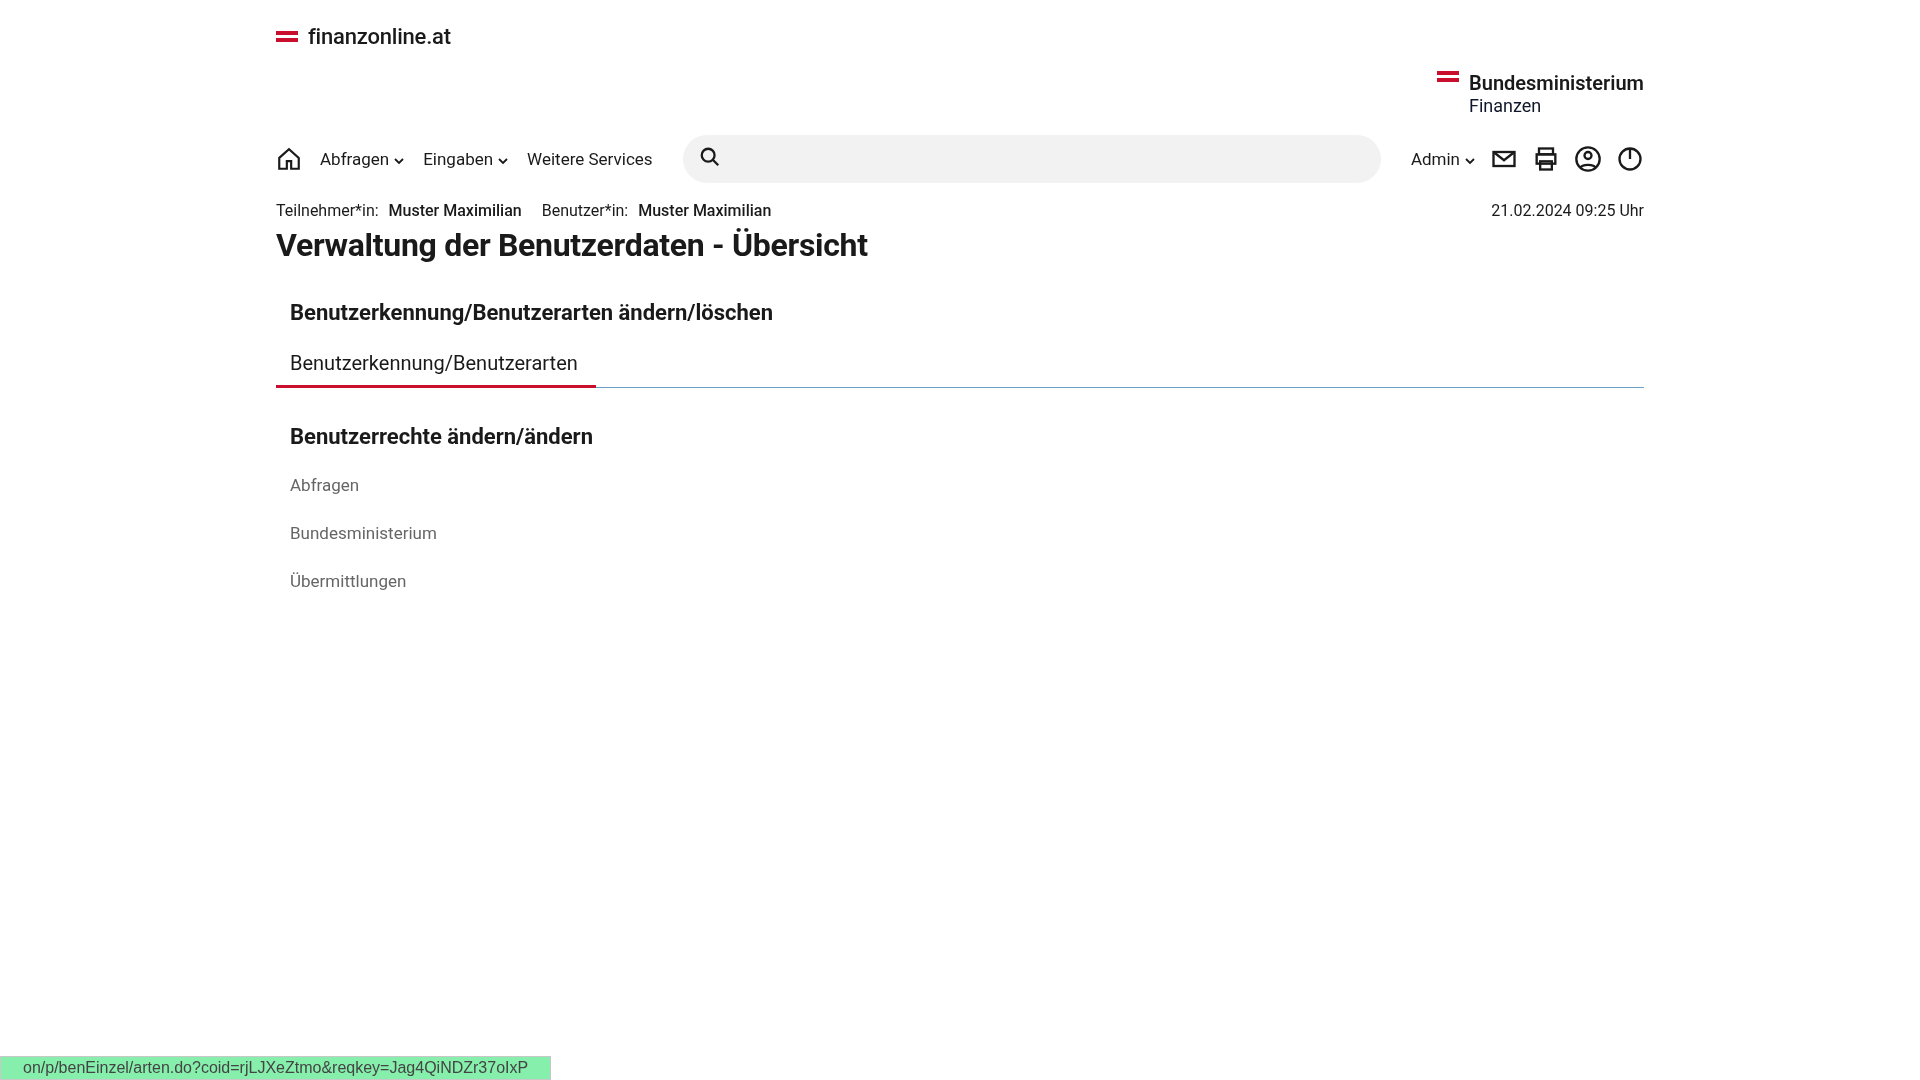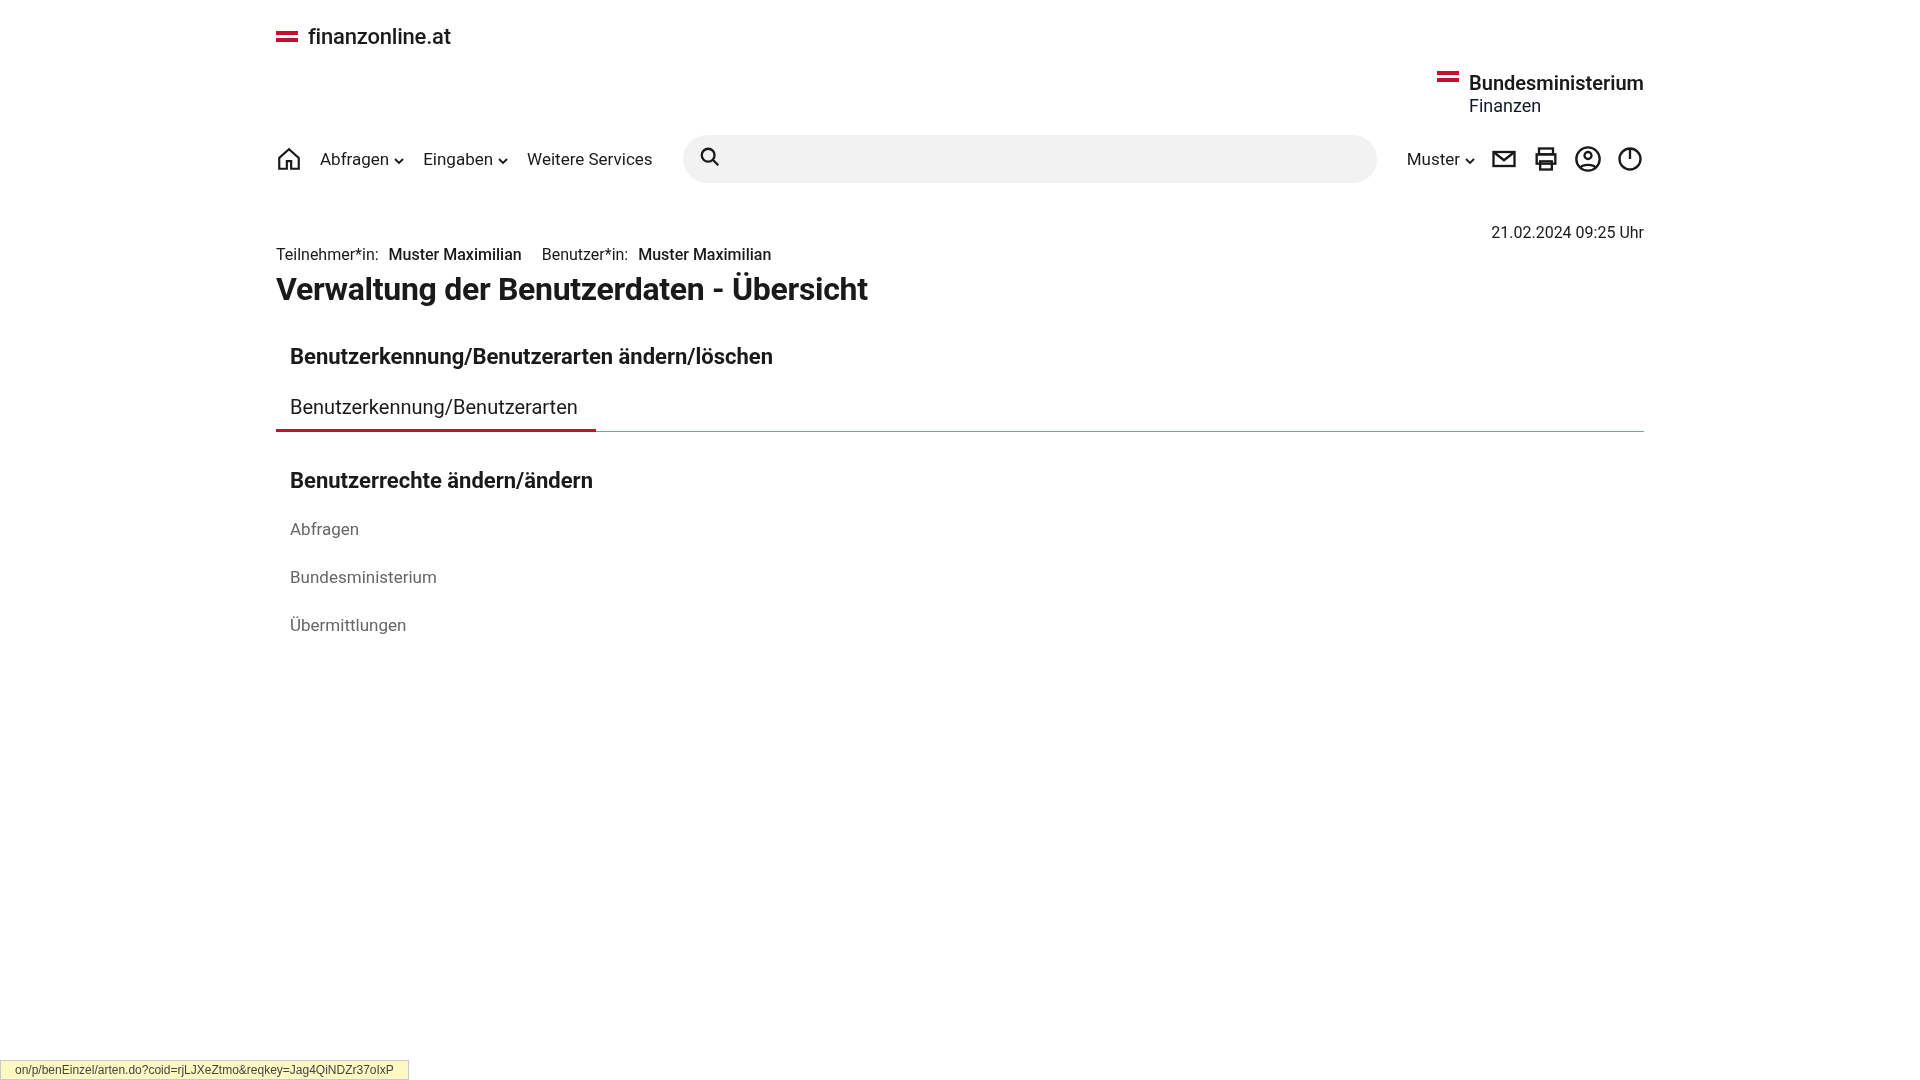--- a/index.html
+++ b/index.html
@@ -105,21 +105,21 @@
     cursor: pointer;
   }
   .icon-btn { cursor: pointer; }
   .metarow {
     display: flex;
     justify-content: space-between;
     align-items: center;
     font-size: 16px;
     padding: 10px 0 6px 0;
   }
-  .metarow .left { display: flex; gap: 20px; margin-top: 44px; }
+  .metarow .left { display: flex; gap: 20px; }
   .meta-label { font-weight: 400; }
   .meta-value { font-weight: 500; margin-left: 6px; }
   h1.page-title {
     font-size: 32px;
     font-weight: 700;
     margin-bottom: 28px;
     letter-spacing: -0.3px;
   }
   .infobox {
     background: #f5f5f5;
@@ -166,25 +166,25 @@
   .linklist .item {
     font-size: 17px;
     color: #666;
     padding: 14px 0;
     cursor: pointer;
   }
   .statusbar {
     position: fixed;
     left: 0;
     bottom: 0;
-    background: #fef9c3;
+    background: #86efac;
     border: 1px solid #c8c8c8;
-    font-size: 12px;
+    font-size: 16px;
     color: #444;
-    padding: 2px 14px;
+    padding: 2px 22px;
     font-family: "Segoe UI", Arial, sans-serif;
     white-space: nowrap;
   }
 </style>
 </head>
 <body>
 
 <div class="page">
 
   <div class="topbar">
@@ -238,21 +238,21 @@
         <svg width="22" height="22" viewBox="0 0 24 24" fill="none" stroke="#1a1a1a" stroke-width="2.5">
             <circle cx="10" cy="10" r="7"></circle>
             <line x1="15" y1="15" x2="21" y2="21"></line>
           </svg>
       </span>
       <input type="text" style="">
     </div>
 
     <div class="right-icons">
       <span class="admin-toggle">
-        <span>Muster</span>
+        <span>Admin</span>
         <span class="chev">
           <svg width="12" height="12" viewBox="0 0 12 12">
               <path d="M2 4 L6 8 L10 4" fill="none" stroke="#1a1a1a" stroke-width="1.8"></path>
             </svg>
         </span>
       </span>
       <span class="icon-btn">
         <svg width="28" height="28" viewBox="0 0 24 24" fill="none" stroke="#1a1a1a" stroke-width="2">
             <rect x="3" y="6" width="18" height="12"></rect>
             <path d="M3 6 L12 13 L21 6"></path>

